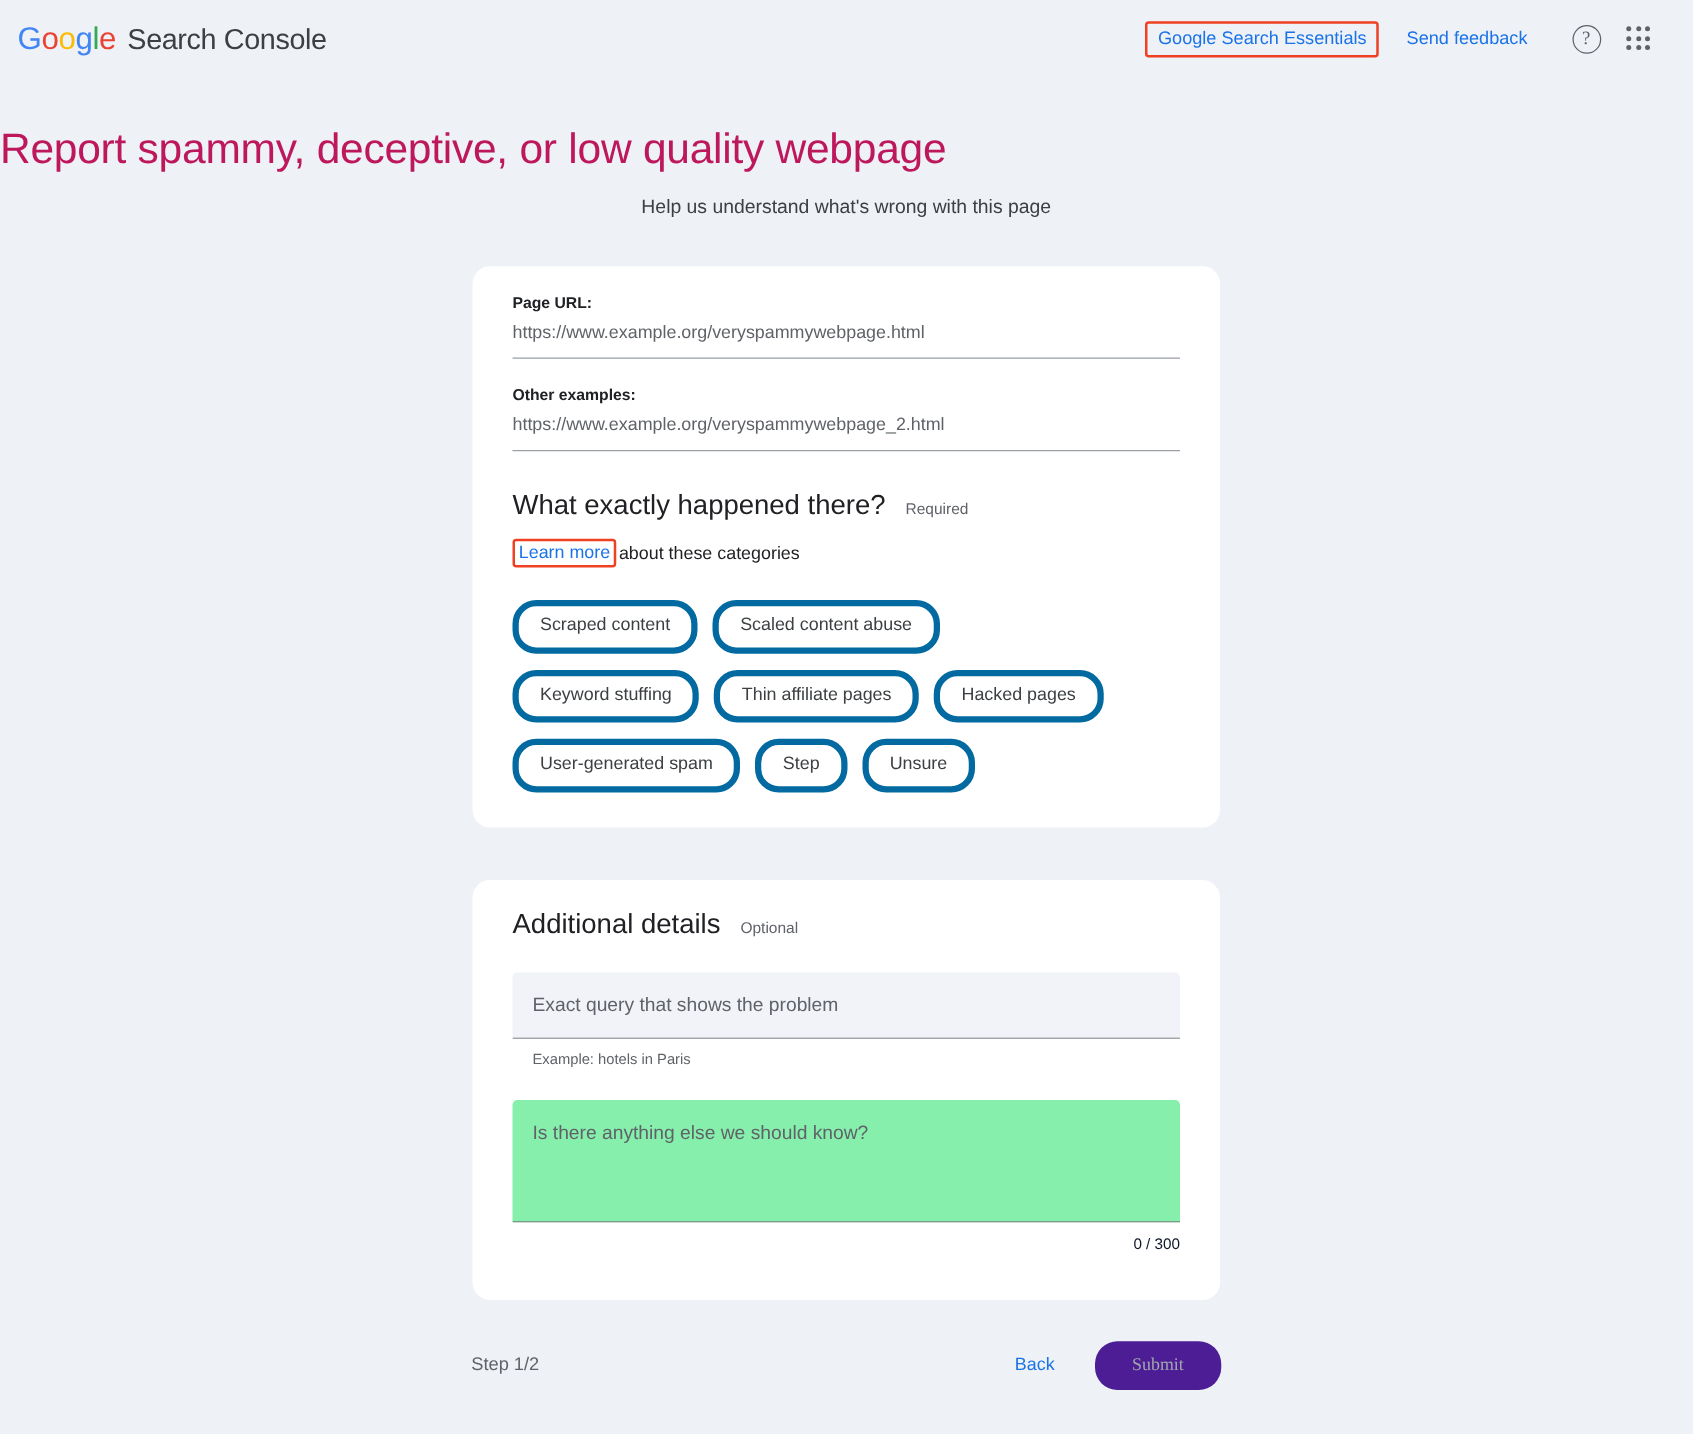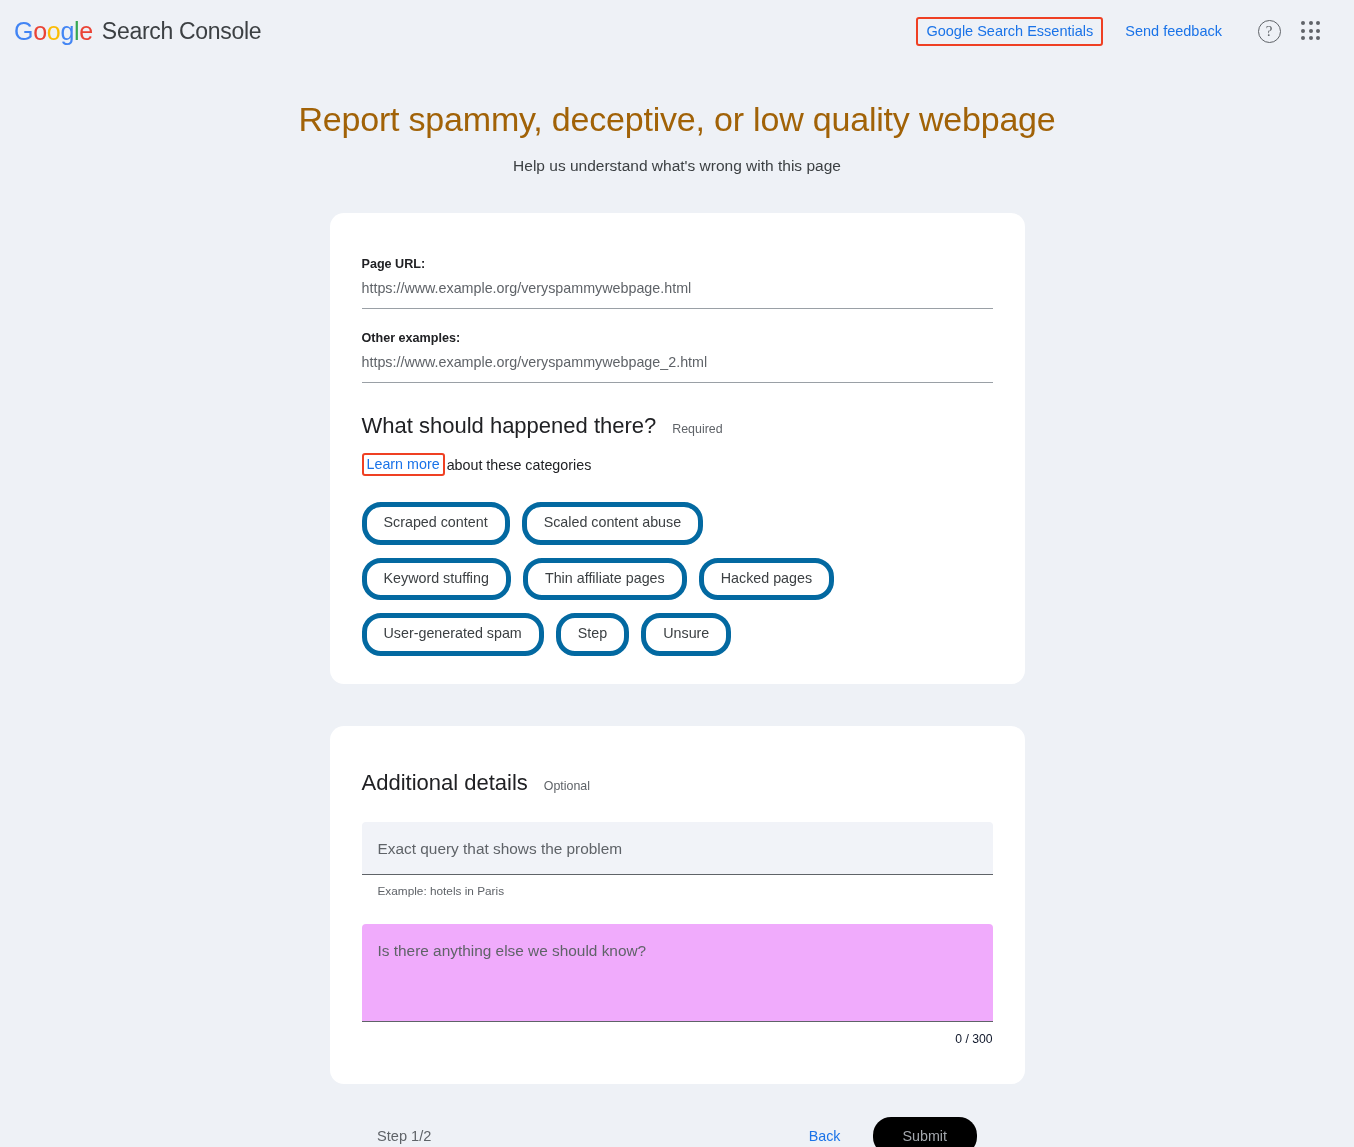--- a/index.html
+++ b/index.html
@@ -87,41 +87,41 @@
   }
   .apps-grid i {
     background: #5f6368;
     border-radius: 50%;
     display: block;
     width: 4px; height: 4px;
   }
 
   
   .title {
-    text-align: center;
+    text-align: left;
     font-size: 34px;
     font-weight: 400;
-    color: #a16207;
+    color: #be185d;
     margin: 38px 0 0 0;
     letter-spacing: -0.2px;
   }
   .subtitle {
     text-align: center;
     font-size: 15.5px;
     color: #3c4043;
     margin-top: 18px;
   }
 
   
   .card {
-    width: 695px;
+    width: 598px;
     margin: 0 auto;
     background: #ffffff;
     border-radius: 14px;
-    padding: 44px 32px 28px 32px;
+    padding: 22px 32px 28px 32px;
   }
   .card.first { margin-top: 38px; }
   .card.second { margin-top: 42px; padding-bottom: 38px; }
 
   .field-label {
     font-size: 12.6px;
     color: #202124;
     font-weight: 700;
     margin-bottom: 9px;
   }
@@ -198,21 +198,21 @@
     color: #5f6368;
   }
   .helper {
     font-size: 11.8px;
     color: #5f6368;
     margin-top: 9px;
     padding-left: 16px;
   }
   .textarea-filled {
     margin-top: 26px;
-    background: #f0abfc;
+    background: #86efac;
     border-bottom: 1px solid #5f6368;
     border-radius: 4px 4px 0 0;
     padding: 18px 16px 16px 16px;
     font-size: 15.4px;
     color: #5f6368;
     height: 98px;
   }
   .counter {
     text-align: right;
     font-size: 12.2px;
@@ -241,27 +241,27 @@
   .back-btn {
     color: #1a73e8;
     font-size: 14.3px;
     background: none;
     border: none;
     font-family: inherit;
     padding: 10px 14px;
     cursor: pointer;
   }
   .submit-btn {
-    background: #000000;
+    background: #4c1d95;
     color: #a3a7ad;
     border: none;
     border-radius: 18px;
     padding: 11px 30px;
     font-size: 14.3px;
-    font-family: Liberation Sans, sans-serif;
+    font-family: Liberation Serif, serif;
   }
 </style>
 </head>
 <body>
 
 <div class="header">
   <div class="logo">
     <span><span class="g1">G</span><span class="g2">o</span><span class="g3">o</span><span class="g4">g</span><span class="g5">l</span><span class="g6">e</span></span>
     <span class="word">Search Console</span>
   </div>
@@ -296,21 +296,21 @@
   <div class="field-block">
     <div class="field-label">Page URL:</div>
     <div class="field-value">https://www.example.org/veryspammywebpage.html</div>
   </div>
   <div class="field-block last">
     <div class="field-label">Other examples:</div>
     <div class="field-value">https://www.example.org/veryspammywebpage_2.html</div>
   </div>
 
   <div class="section-head">
-    <div class="section-title">What should happened there?</div>
+    <div class="section-title">What exactly happened there?</div>
     <div class="section-flag">Required</div>
   </div>
 
   <div class="learnmore-row">
     <span class="learnmore-box">
       <a class="learnmore-link" href="#">Learn more</a>
     </span>
     <span>about these categories</span>
   </div>
 

